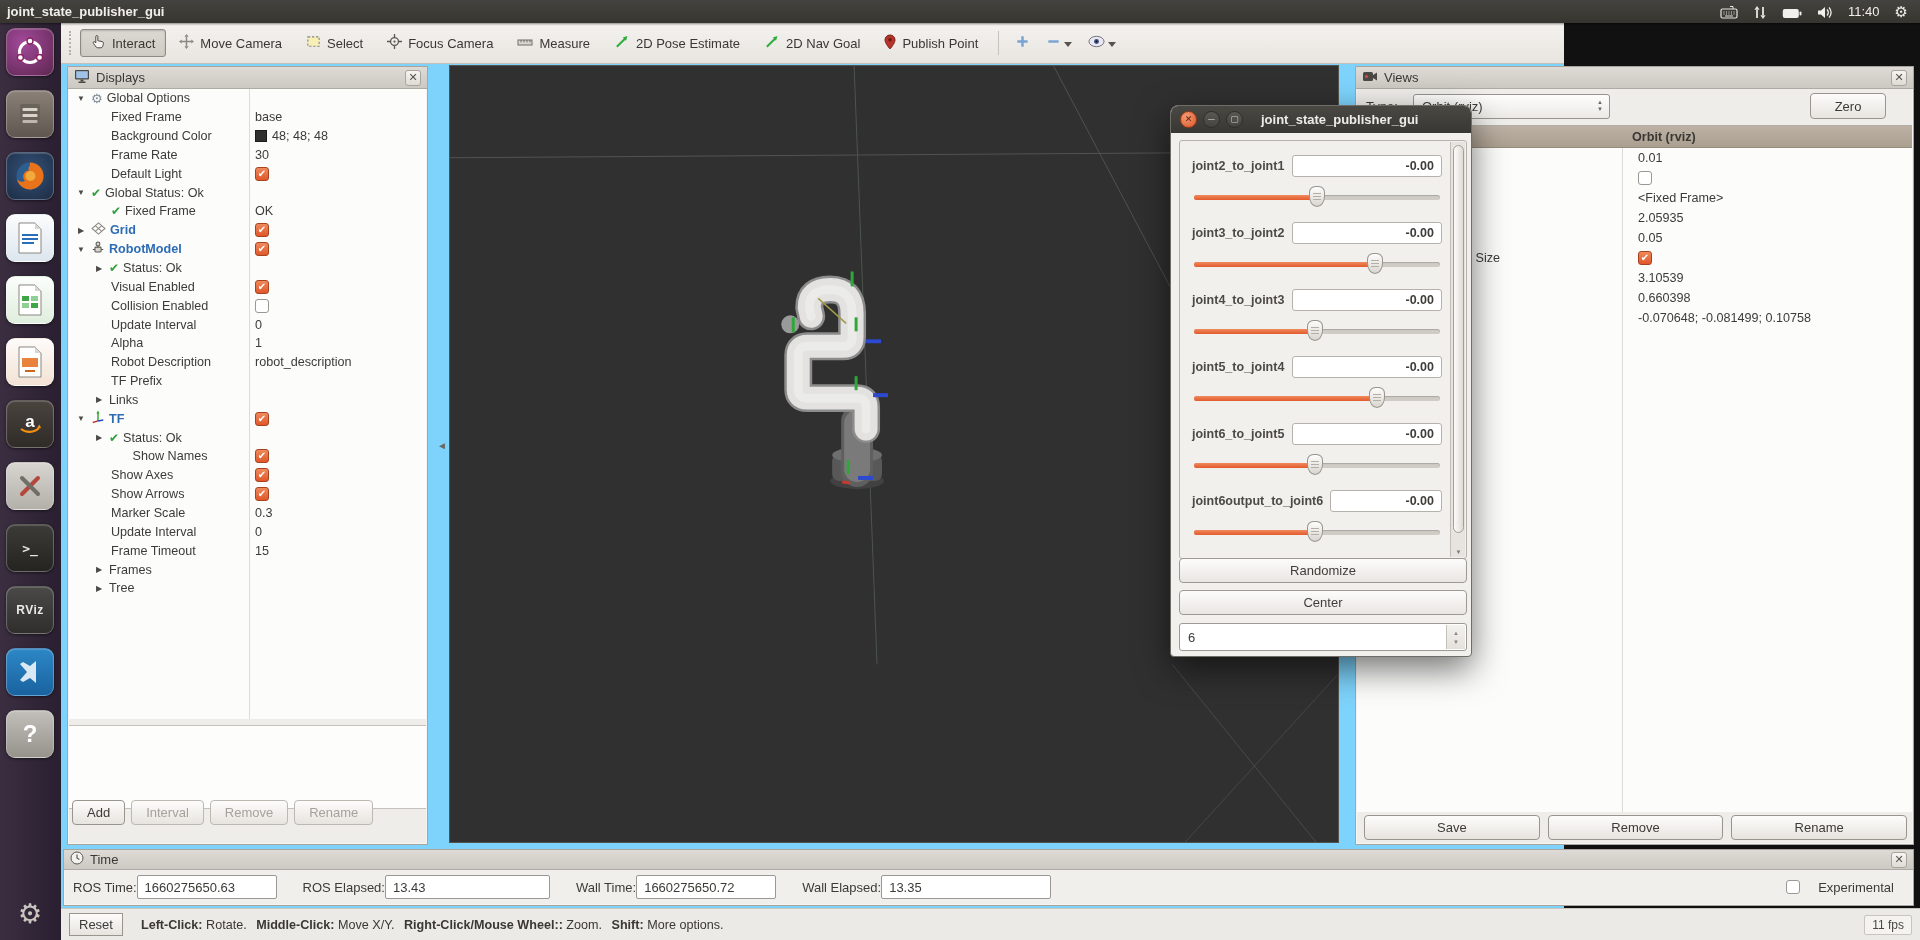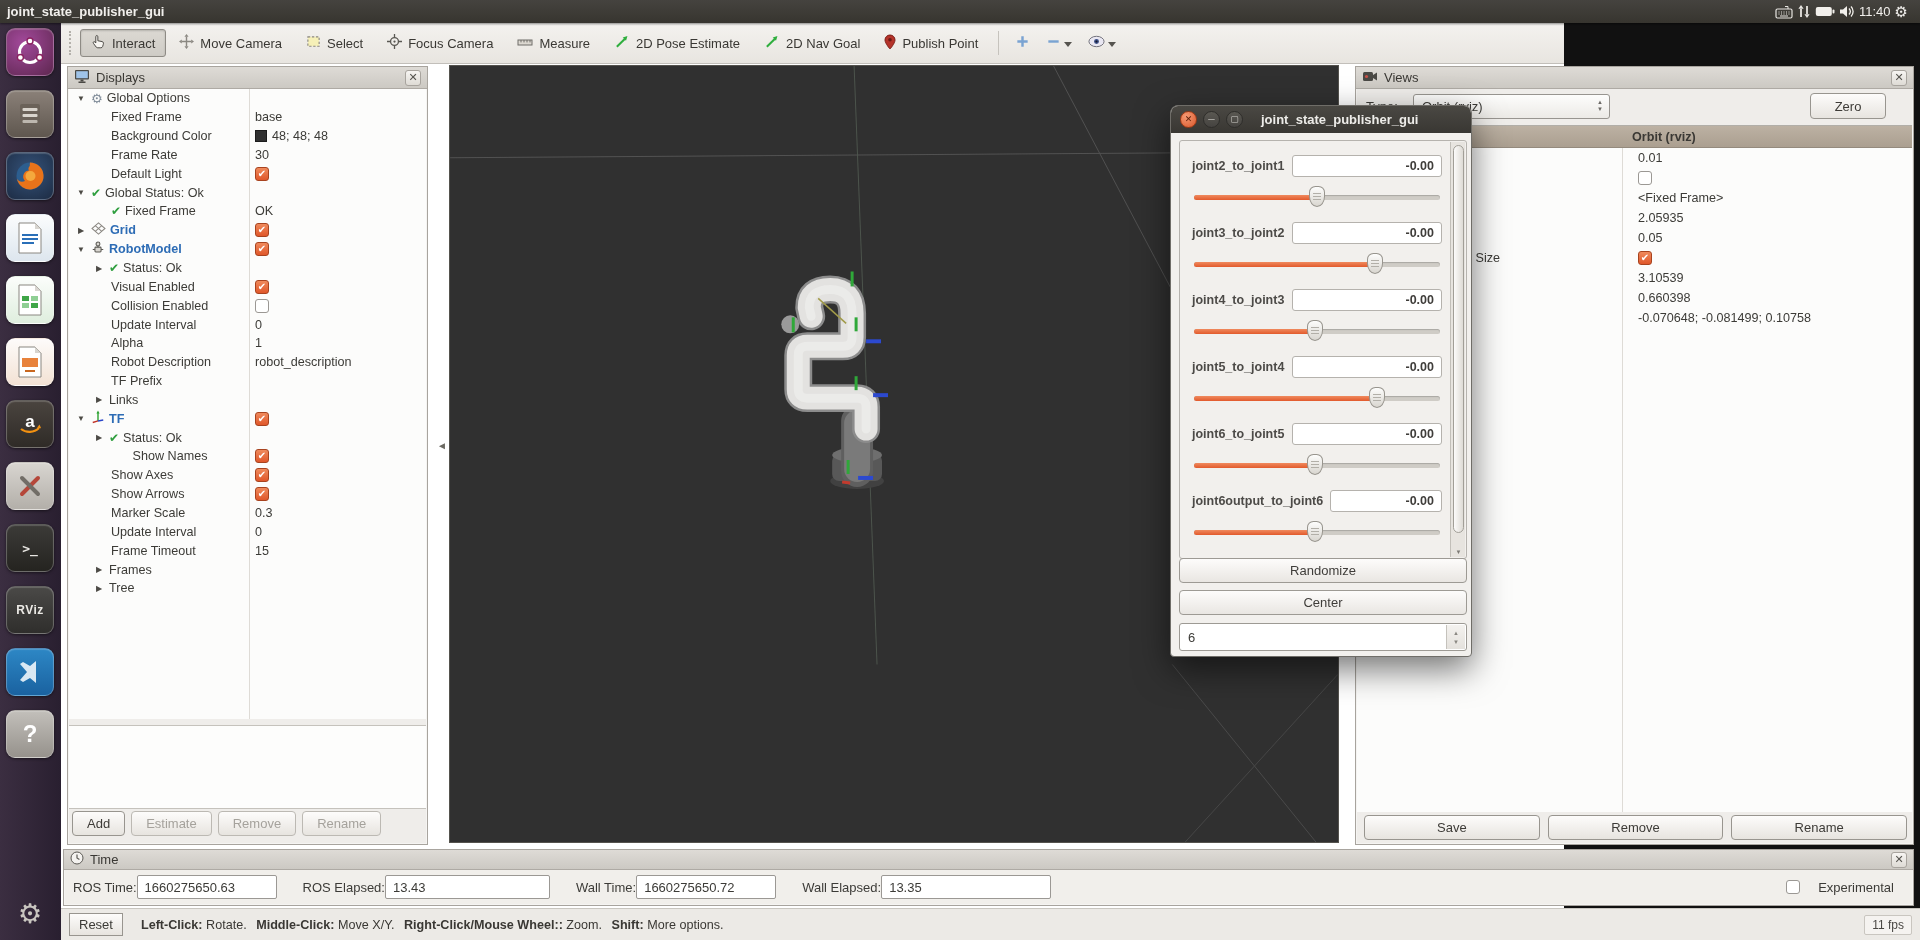--- a/index.html
+++ b/index.html
@@ -1,21 +1,21 @@
 <!DOCTYPE html>
 <html><head>
 <meta charset="utf-8">
 <style>
 *{margin:0;padding:0;box-sizing:border-box}
 body{background:#111;width:1920px;height:940px;overflow:hidden}
-#screen{position:relative;width:1564px;height:940px;background:#ffffff;font-family:"Liberation Sans","DejaVu Sans",sans-serif;font-size:13px;color:#3c3b37}
+#screen{position:relative;width:1564px;height:940px;background:#7dd3fc;font-family:"Liberation Sans","DejaVu Sans",sans-serif;font-size:13px;color:#3c3b37}
 
 #topbar{position:absolute;left:0;top:0;width:1920px;height:23px;background:linear-gradient(#45433f,#37352f);display:flex;align-items:center;color:#f1efec;z-index:60;box-shadow:0 1px 2px rgba(0,0,0,.45)}
 #topbar .title{font-weight:bold;font-size:13px;padding-left:7px}
-#tray{margin-left:auto;display:flex;align-items:center;gap:4px;padding-right:12px}
+#tray{margin-left:auto;display:flex;align-items:flex-end;gap:15px;padding-right:12px}
 #tray .icn{display:flex;align-items:center}
 #tray .clock{font-size:13px}
 #tray .sysgear{font-size:15px;color:#f1efec;line-height:1}
 
 #launcher{position:absolute;left:0;top:23px;width:61px;height:917px;background:linear-gradient(90deg,#3b2e41,#291f30);z-index:55}
 .tile{position:absolute;left:6px;width:48px;height:48px;border-radius:9px;border:1px solid rgba(255,255,255,.25);box-shadow:inset 0 1px 1px rgba(255,255,255,.18),0 1px 3px rgba(0,0,0,.5);display:flex;align-items:center;justify-content:center;overflow:hidden;cursor:pointer}
 .tile-ubuntu{background:radial-gradient(circle at 35% 30%,#a2499a,#5e2750)}
 .tile-files{background:linear-gradient(#8a8078,#5f574f)}
 .tile-firefox{background:radial-gradient(circle at 50% 40%,#35537a,#1d2c44)}
 .tile-libreoffice-writer{background:linear-gradient(#fbfcfd,#dde6ee)}
@@ -54,21 +54,21 @@
 .trow .ticn{display:flex;align-items:center}
 .trow .lbl.blue{color:#2d6cb5;font-weight:bold}
 .trow .tv{position:absolute;left:186px;display:flex;align-items:center;gap:5px;white-space:nowrap}
 .gearglyph{font-size:13px;color:#7f8b98;line-height:1}
 .checkglyph{color:#2e9e3e;font-weight:bold;font-size:12px;line-height:1}
 .cb{width:14px;height:14px;border-radius:3px;display:flex;align-items:center;justify-content:center;font-size:10px;line-height:1;cursor:pointer}
 .cb.on{background:linear-gradient(#ef8a5c,#e0572a);border:1px solid #a8431f;color:#fff}
 .cb.off{background:#fff;border:1px solid #9b9894}
 .swatch{width:12px;height:12px;border:1px solid #1c1c1c;display:inline-block}
 #ddesc{position:absolute;left:1px;right:1px;top:658px;height:84px;background:#fdfdfc;border-top:1px solid #c5c2bc;border-bottom:1px solid #c5c2bc}
-#dbtns{position:absolute;left:4px;bottom:8px;display:flex;gap:6px}
+#dbtns{position:absolute;left:4px;bottom:19px;display:flex;gap:6px}
 .sbtn{height:25px;padding:0 14px;border:1px solid #98958f;border-radius:4px;background:linear-gradient(#fdfcfb,#e7e4df);font-size:13px;color:#3d3b37;display:flex;align-items:center;cursor:pointer}
 .sbtn.dis{color:#a5a29c;border-color:#bcb9b3;cursor:default}
 
 #viewport{position:absolute;left:449px;top:65px;width:890px;height:778px;background:#303030;border:1px solid #55534e}
 #viewport svg{position:absolute;left:0;top:0}
 .split{position:absolute;font-size:10px;color:#6b6962;z-index:6;cursor:col-resize}
 
 #views{left:1355px;top:66px;width:559px;height:779px}
 #vtyperow{position:absolute;left:8px;right:8px;top:26px;height:28px}
 #vtypelabel{position:absolute;left:2px;top:6px}
@@ -582,21 +582,21 @@
           </div>
           <div class="tv"></div>
         </div>
       </div>
     <div id="ddesc"></div>
     <div id="dbtns">
         <div class="sbtn">
           <span>Add</span>
         </div>
         <div class="sbtn dis">
-          <span>Estimate</span>
+          <span>Interval</span>
         </div>
         <div class="sbtn dis">
           <span>Remove</span>
         </div>
         <div class="sbtn dis">
           <span>Rename</span>
         </div>
       </div>
   </div>
 

